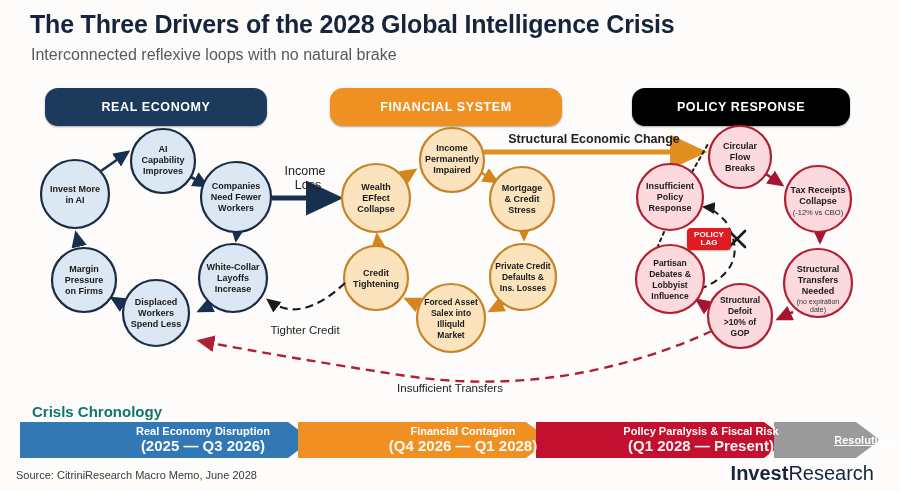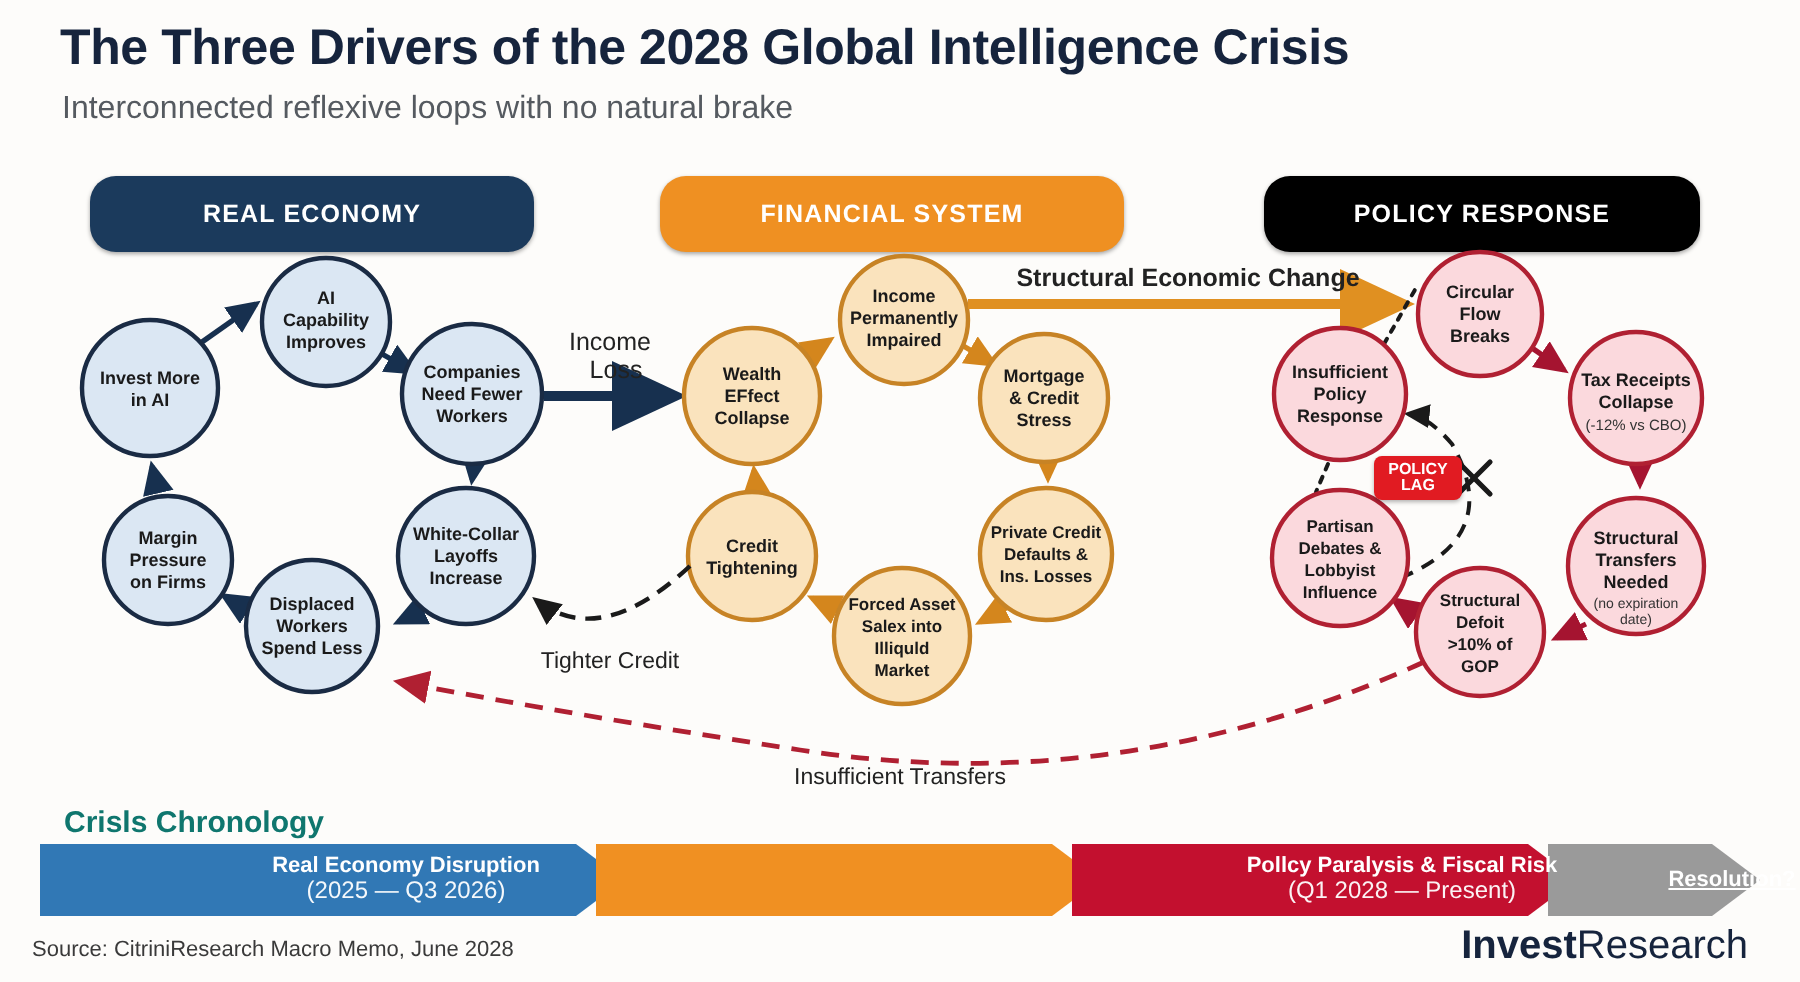--- a/index.html
+++ b/index.html
@@ -38,21 +38,21 @@
 
   .chronoTitle{
     position:absolute;left:32px;top:403px;font-size:15px;font-weight:bold;color:#0f766e;
   }
   .chronoBar{position:absolute;left:20px;top:422px;width:860px;height:36px;}
   .seg{
     position:absolute;top:0;height:36px;display:flex;flex-direction:column;
     align-items:center;justify-content:center;color:#fff;text-align:center;line-height:1.12;margin-left:44px;
   }
   .seg .l1{font-size:11px;font-weight:bold;}
-  .seg .l2{font-size:12px;font-weight:normal;opacity:.95;}
+  .seg .l2{font-size:15px;font-weight:bold;opacity:.95;}
   .source{
     position:absolute;left:16px;top:469px;font-size:11px;color:#3a3a3a;
   }
   .logo{
     position:absolute;right:26px;top:462px;font-size:20px;color:#16243d;white-space:nowrap;
   }
   .logo .b{font-weight:bold;}
   .logo .n{font-weight:normal;}
   .policyLag{
     position:absolute;left:687px;top:228px;width:44px;height:22px;border-radius:4px;
@@ -292,20 +292,24 @@
     <svg viewBox="0 0 860 36" width="860" height="36">
       <polygon points="0,0 268,0 292,18 268,36 0,36" fill="#3178b5"></polygon>
       <polygon points="278,0 506,0 530,18 506,36 278,36" fill="#f09022"></polygon>
       <polygon points="516,0 744,0 768,18 744,36 516,36" fill="#c3102f"></polygon>
       <polygon points="754,0 836,0 860,18 836,36 754,36" fill="#9a9a9a"></polygon>
     </svg>
     <div class="seg" style="left:0;width:278px;">
       <div class="l1">Real Economy Disruption</div>
       <div class="l2">(2025 — Q3 2026)</div>
     </div>
+    <div class="seg" style="left:280px;width:238px;">
+      <div class="l1">Financial Contagion</div>
+      <div class="l2">(Q4 2026 — Q1 2028)</div>
+    </div>
     <div class="seg" style="left:518px;width:238px;">
       <div class="l1">Pollcy Paralysis &amp; Fiscal Risk</div>
       <div class="l2">(Q1 2028 — Present)</div>
     </div>
     <div class="seg" style="left:756px;width:92px;text-decoration:underline;">
       <div class="l1">Resolution?</div>
     </div>
   </div>
 
   <div class="source">Source: CitriniResearch Macro Memo, June 2028</div>

